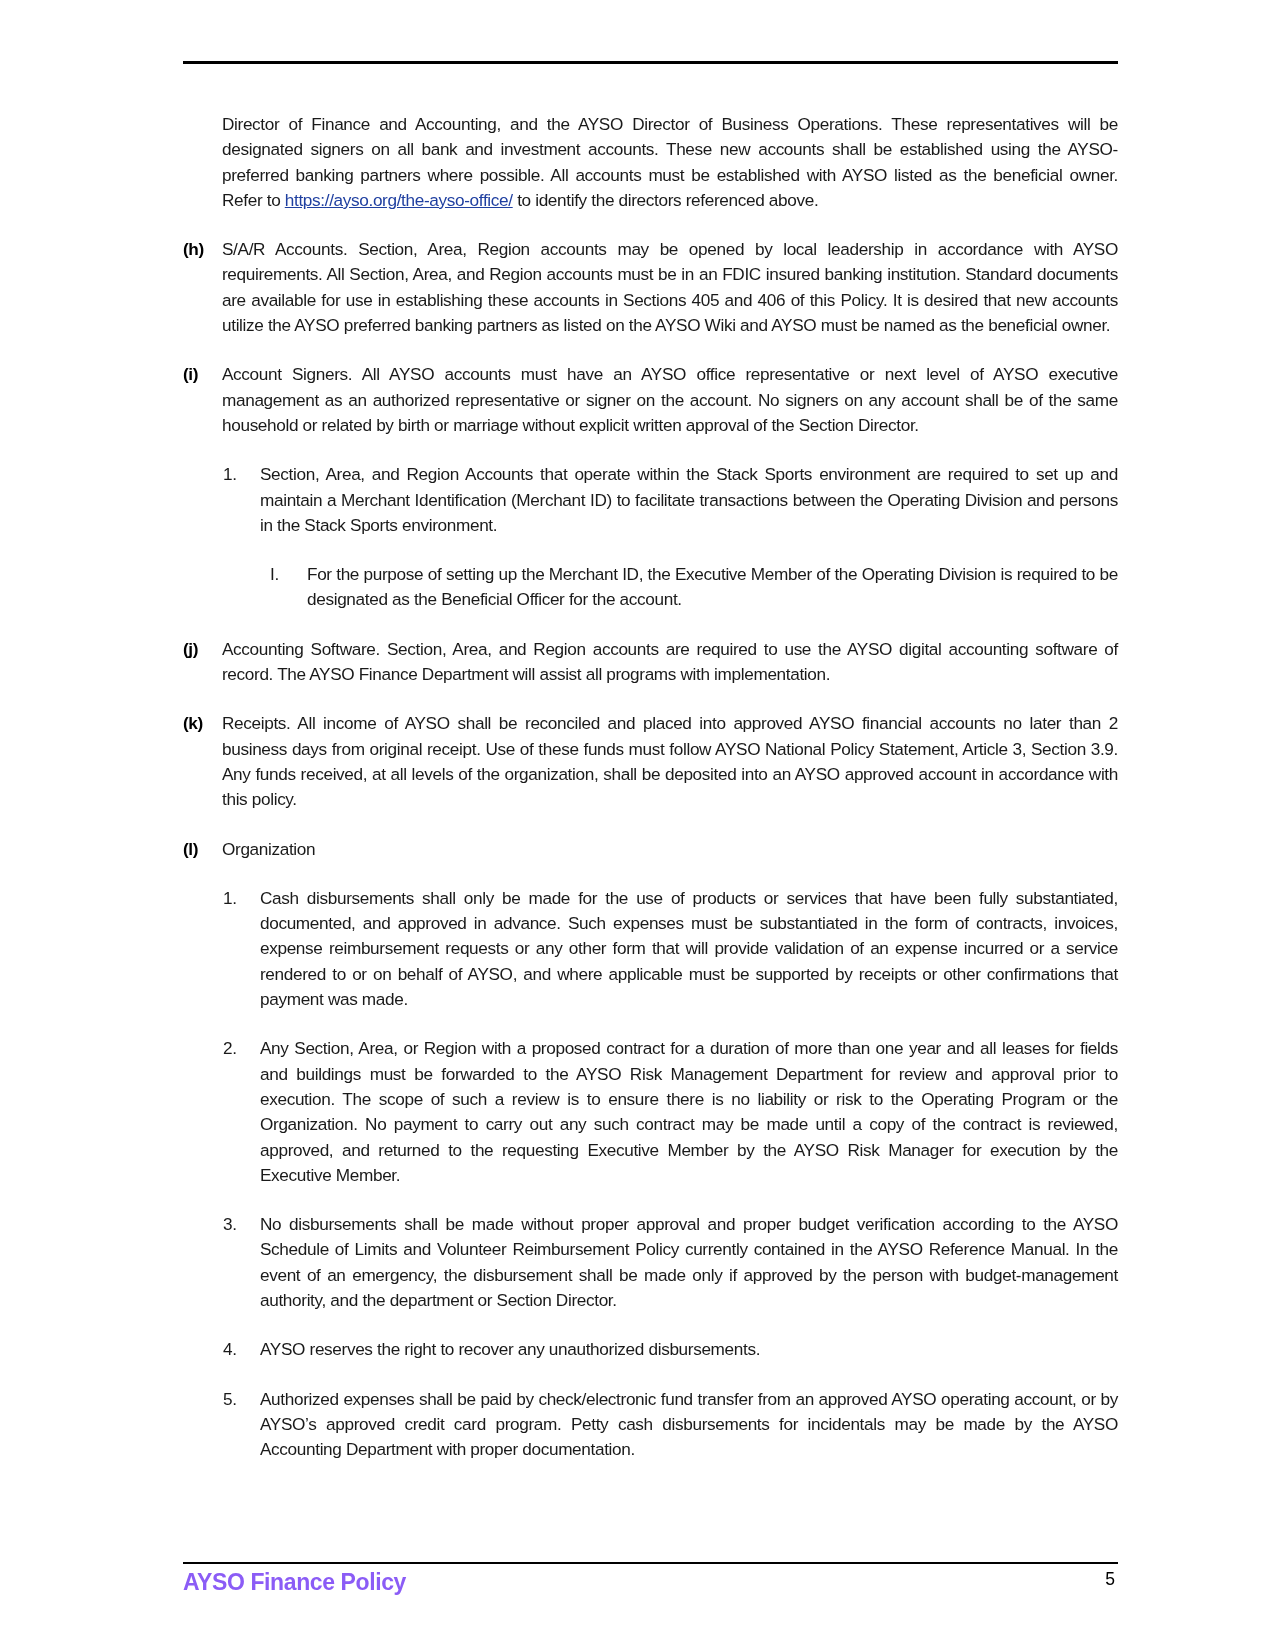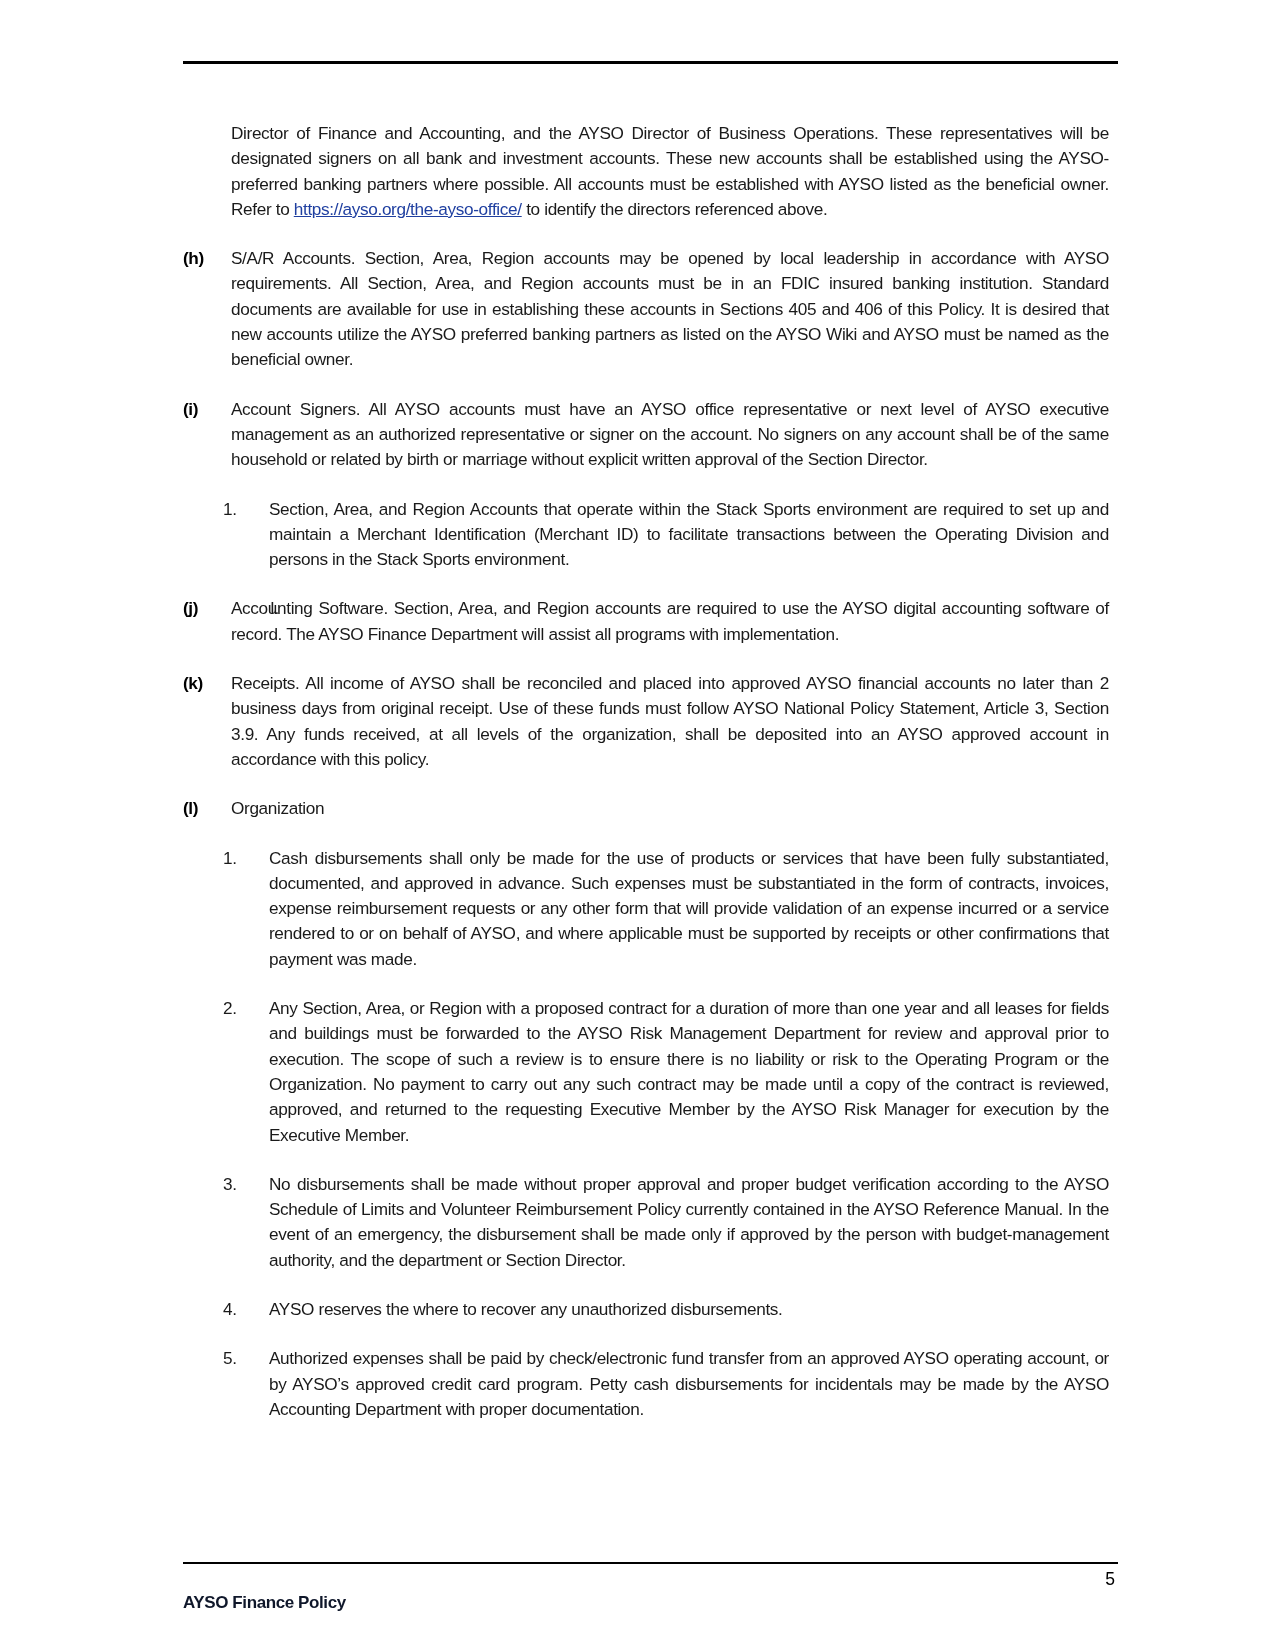--- a/index.html
+++ b/index.html
@@ -7,42 +7,42 @@
       width: 1275px; height: 1650px; position: relative; overflow: hidden;
       font-family: "Liberation Sans", sans-serif; color: #1a1a1a;
     }
     .rule-top {
       position: absolute; left: 183px; top: 61px; width: 935px; height: 3px; background: #000;
     }
     .content {
       position: absolute; left: 183px; top: 112px; width: 935px;
       font-size: 17.2px; line-height: 25.3px; letter-spacing: -0.35px;
     }
-    .para { text-align: justify; margin: 9px; }
+    .para { text-align: justify; margin: 0; }
     .indent-a { padding-left: 39px; }
     .item {
       position: relative; padding-left: 39px; margin-top: 24px;
     }
     .item .label {
       position: absolute; left: 0; top: 0; font-weight: bold; color: #000;
     }
     .sub {
       position: relative; padding-left: 77px; margin-top: 24px;
     }
     .sub .num { position: absolute; left: 40px; top: 0; }
     .subsub {
       position: relative; padding-left: 124px; margin-top: 24px;
     }
     .subsub .num { position: absolute; left: 87px; top: 0; }
     a.link { color: #1f3fa0; text-decoration: underline; }
     .rule-bottom {
       position: absolute; left: 183px; top: 1562px; width: 935px; height: 1.5px; background: #000;
     }
     .footer-title {
-      position: absolute; left: 183px; top: 1569px; font-weight: bold; font-size: 17px; letter-spacing: -0.4px; color: #0f172a; margin-top: 24px;
+      position: absolute; left: 183px; top: 1569px; font-weight: bold; font-size: 23px; letter-spacing: -0.4px; color: #8b5cf6;
     }
     .footer-page {
       position: absolute; right: 160px; top: 1569px; font-size: 17.5px; color: #000;
     }
   </style>
 </head>
 <body>
 
 <div class="rule-top"></div>
 
@@ -58,20 +58,21 @@
   <div class="item">
     <span class="label">(i)</span>
     <p class="para">Account Signers. All AYSO accounts must have an AYSO office representative or next level of AYSO executive management as an authorized representative or signer on the account. No signers on any account shall be of the same household or related by birth or marriage without explicit written approval of the Section Director.</p>
   </div>
   <div class="sub">
     <span class="num">1.</span>
     <p class="para">Section, Area, and Region Accounts that operate within the Stack Sports environment are required to set up and maintain a Merchant Identification (Merchant ID) to facilitate transactions between the Operating Division and persons in the Stack Sports environment.</p>
   </div>
   <div class="subsub">
     <span class="num">I.</span>
+    <p class="para">For the purpose of setting up the Merchant ID, the Executive Member of the Operating Division is required to be designated as the Beneficial Officer for the account.</p>
   </div>
 
   <div class="item">
     <span class="label">(j)</span>
     <p class="para">Accounting Software. Section, Area, and Region accounts are required to use the AYSO digital accounting software of record. The AYSO Finance Department will assist all programs with implementation.</p>
   </div>
 
   <div class="item">
     <span class="label">(k)</span>
     <p class="para">Receipts. All income of AYSO shall be reconciled and placed into approved AYSO financial accounts no later than 2 business days from original receipt. Use of these funds must follow AYSO National Policy Statement, Article 3, Section 3.9. Any funds received, at all levels of the organization, shall be deposited into an AYSO approved account in accordance with this policy.</p>
@@ -88,21 +89,21 @@
   <div class="sub">
     <span class="num">2.</span>
     <p class="para">Any Section, Area, or Region with a proposed contract for a duration of more than one year and all leases for fields and buildings must be forwarded to the AYSO Risk Management Department for review and approval prior to execution. The scope of such a review is to ensure there is no liability or risk to the Operating Program or the Organization. No payment to carry out any such contract may be made until a copy of the contract is reviewed, approved, and returned to the requesting Executive Member by the AYSO Risk Manager for execution by the Executive Member.</p>
   </div>
   <div class="sub">
     <span class="num">3.</span>
     <p class="para">No disbursements shall be made without proper approval and proper budget verification according to the AYSO Schedule of Limits and Volunteer Reimbursement Policy currently contained in the AYSO Reference Manual. In the event of an emergency, the disbursement shall be made only if approved by the person with budget-management authority, and the department or Section Director.</p>
   </div>
   <div class="sub">
     <span class="num">4.</span>
-    <p class="para">AYSO reserves the where to recover any unauthorized disbursements.</p>
+    <p class="para">AYSO reserves the right to recover any unauthorized disbursements.</p>
   </div>
   <div class="sub">
     <span class="num">5.</span>
     <p class="para">Authorized expenses shall be paid by check/electronic fund transfer from an approved AYSO operating account, or by AYSO’s approved credit card program. Petty cash disbursements for incidentals may be made by the AYSO Accounting Department with proper documentation.</p>
   </div>
 </div>
 
 <div class="rule-bottom"></div>
 <div class="footer-title">AYSO Finance Policy</div>
 <div class="footer-page">5</div>

